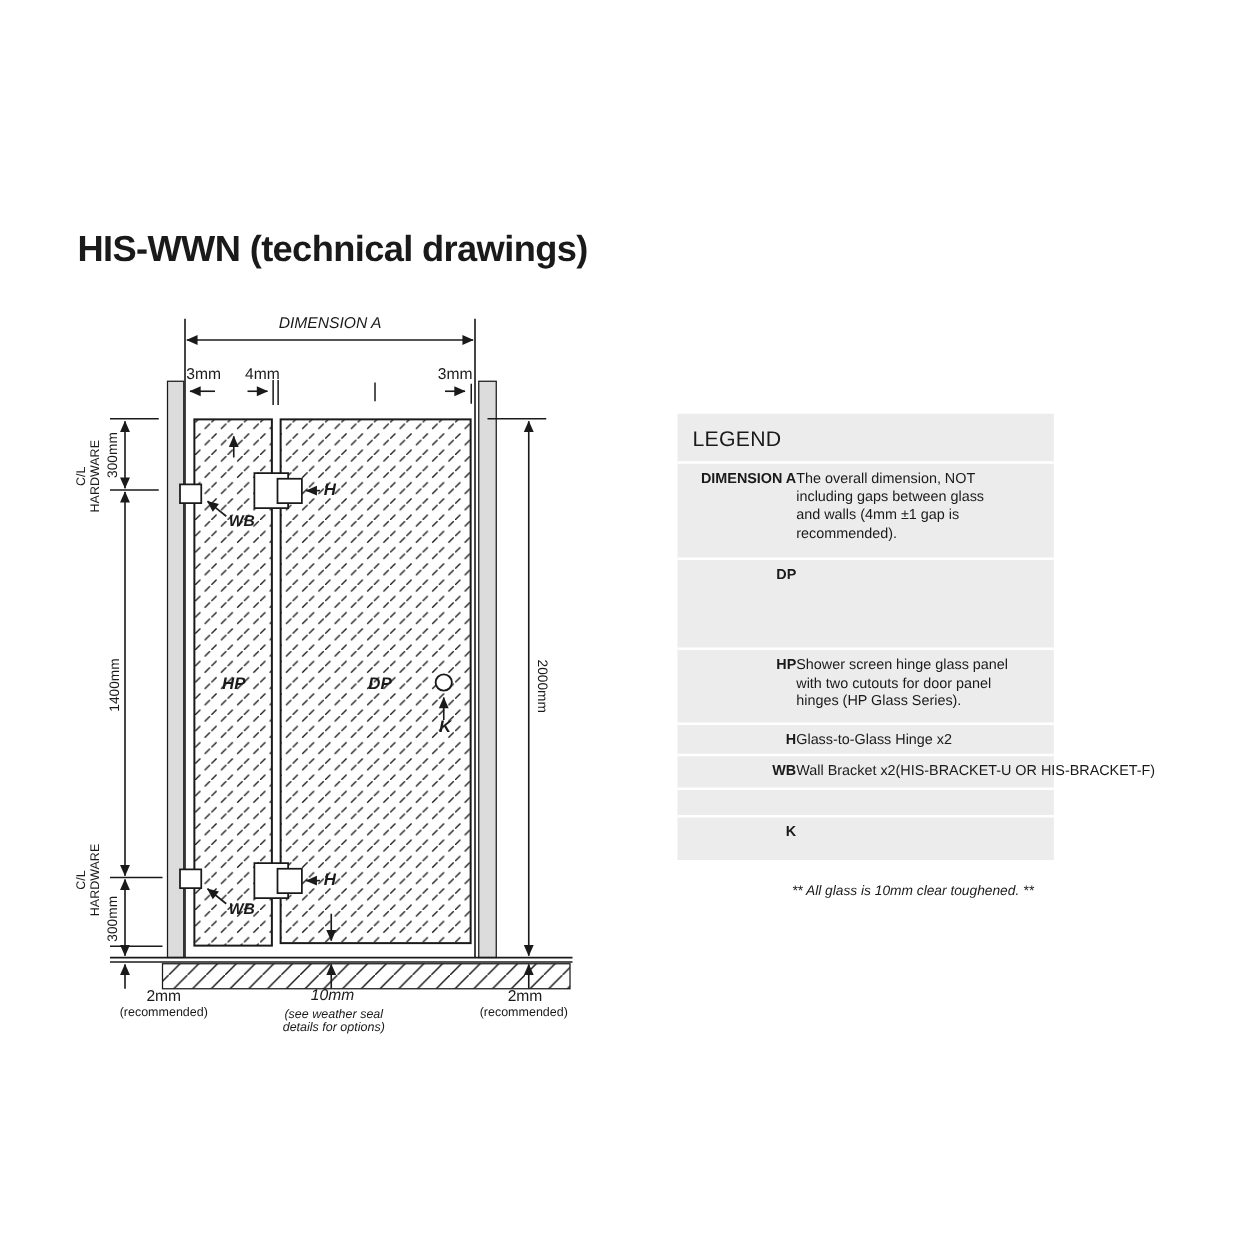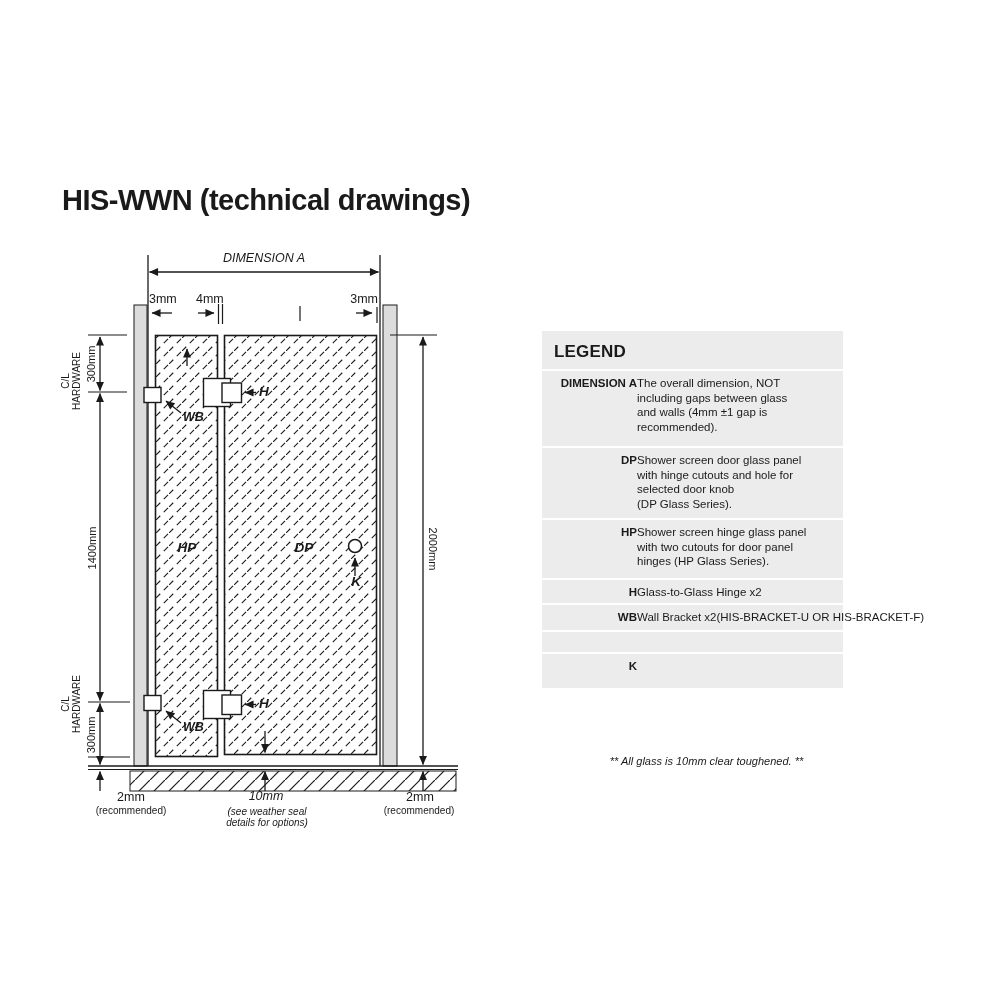--- a/index.html
+++ b/index.html
@@ -16,28 +16,28 @@
   .rotcw{transform:translate(-50%,-50%) rotate(90deg);text-align:center;}
   .it{font-style:italic;}
   .bi{font-weight:bold;font-style:italic;}
   .sm{font-size:10px;}
   .s11{font-size:11px;}
   .s125{font-size:12.5px;}
   .s135{font-size:13.5px;}
   .pre{white-space:pre-line;}
   
   .legend{position:absolute;left:542px;top:331px;width:301px;background:#ececec;box-sizing:border-box;}
-  .legend-title{font-size:17px;font-weight:bold;padding:11px 0 7px 12px;border-bottom:2px solid #fff;letter-spacing:0.2px;}
+  .legend-title{font-size:17px;font-weight:normal;padding:11px 0 7px 12px;border-bottom:2px solid #fff;letter-spacing:0.2px;}
   .legend-row{display:flex;border-bottom:2px solid #fff;padding:5px 0 3px 0;box-sizing:border-box;}
   .legend-row:last-child{border-bottom:none;}
   .lg-key{flex:0 0 95px;text-align:right;font-weight:bold;font-size:11.5px;line-height:14.5px;}
   .lg-desc{flex:1;margin-left:0;font-size:11.5px;line-height:14.5px;white-space:pre-line;}
   .lg-desc.nowrap{white-space:nowrap;overflow:visible;text-align:center;}
-  .legend-foot{position:absolute;left:556px;top:707px;width:301px;text-align:center;
-               font-size:11px;font-style:italic;margin-top:48px;}
+  .legend-foot{position:absolute;left:526px;top:707px;width:301px;text-align:right;
+               font-size:11px;font-style:italic;}
 </style>
 </head>
 <body>
 
 <div class="canvas">
 
   <div class="page-title">HIS-WWN (technical drawings)</div>
 
   <svg class="draw" width="1000" height="1000" viewBox="0 0 1000 1000">
     <defs>
@@ -164,24 +164,20 @@
 
     <div class="legend-row" style="min-height:77px;">
       <div class="lg-key">DIMENSION A</div>
       <div class="lg-desc">The overall dimension, NOT
 including gaps between glass
 and walls (4mm ±1 gap is
 recommended).</div>
     </div>
     <div class="legend-row" style="min-height:72px;">
       <div class="lg-key">DP</div>
-      <div class="lg-desc">Shower screen door glass panel
-with hinge cutouts and hole for
-selected door knob
-(DP Glass Series).</div>
     </div>
     <div class="legend-row" style="min-height:60px;">
       <div class="lg-key">HP</div>
       <div class="lg-desc">Shower screen hinge glass panel
 with two cutouts for door panel
 hinges (HP Glass Series).</div>
     </div>
     <div class="legend-row" style="min-height:22px;">
       <div class="lg-key">H</div>
       <div class="lg-desc">Glass-to-Glass Hinge x2</div>

